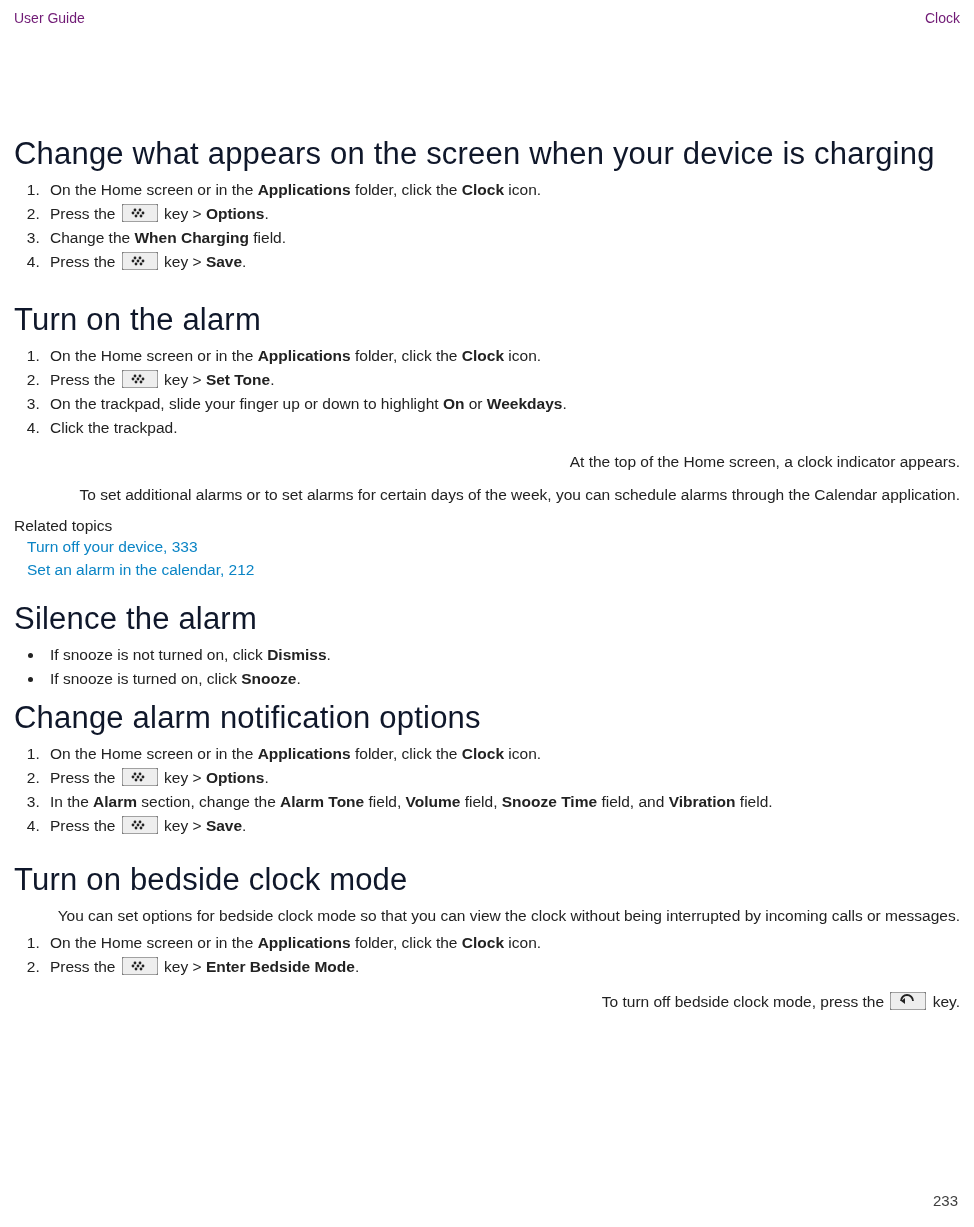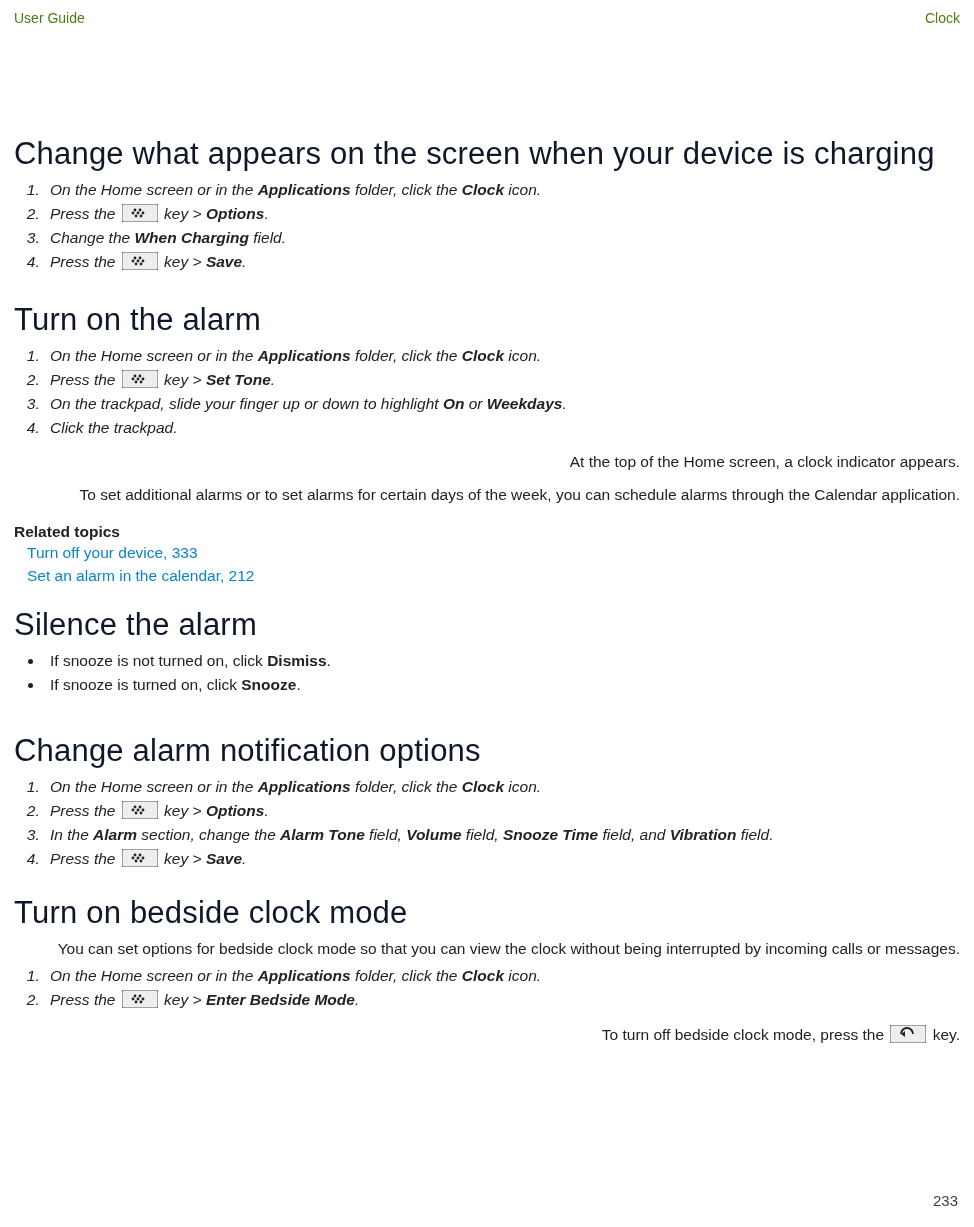--- a/index.html
+++ b/index.html
@@ -11,60 +11,59 @@
     width: 974px;
     height: 1227px;
     position: relative;
     padding: 10px 14px 0 14px;
   }
   .header-row {
     display: flex;
     justify-content: space-between;
     font-size: 14px;
     font-weight: 400;
-    color: #4d7c0f;
+    color: #701a75;
     margin-bottom: 110px;
   }
   h1 {
     font-family: "Segoe UI Light", "Segoe UI", "Helvetica Neue", Arial, sans-serif;
     font-weight: 300;
     font-size: 31px;
     margin: 18px 0 6px 0;
     letter-spacing: 0.2px;
     color: #0f172a;
   }
   ol {
     margin: 2px 0 4px 0;
     padding-left: 30px;
   }
   ol li {
     font-size: 15.5px;
     line-height: 1.55;
     padding-left: 6px;
-    font-style: italic;
   }
   ul {
     margin: 2px 0 2px 0;
     padding-left: 30px;
   }
   ul li {
     font-size: 15.5px;
     line-height: 1.55;
     padding-left: 6px;
   }
   .para {
     font-size: 15.5px;
     line-height: 1.5;
     margin: 10px 0 4px 0;
     text-align: right;
   }
   .related-heading {
     font-size: 15.5px;
-    font-weight: 700;
-    margin-top: 16px;
+    font-weight: 400;
+    margin-top: 10px;
   }
   .link {
     color: #0a84c5;
     font-size: 15.5px;
     line-height: 1.5;
     margin-left: 13px;
   }
   b { font-weight: 700; }
   .bb-key {
     display: inline-block;
@@ -155,21 +154,21 @@
 <h1 style="margin-top:20px">Silence the alarm</h1>
 <ul>
   <li>
     <span>If snooze is not turned on, click </span><b>Dismiss</b><span>.</span>
   </li>
   <li>
     <span>If snooze is turned on, click </span><b>Snooze</b><span>.</span>
   </li>
 </ul>
 
-<h1 style="margin-top:36px">Change alarm notification options</h1>
+<h1 style="margin-top:9px">Change alarm notification options</h1>
 <ol>
   <li>
     <span>On the Home screen or in the </span><b>Applications</b><span> folder, click the </span><b>Clock</b><span> icon.</span>
   </li>
   <li>
     <span>Press the </span><span class="bb-key"><svg viewBox="0 0 36 18">
           <use href="#bb-menu-key"></use>
         </svg></span><span> key &gt; </span><b>Options</b><span>.</span>
   </li>
   <li>

